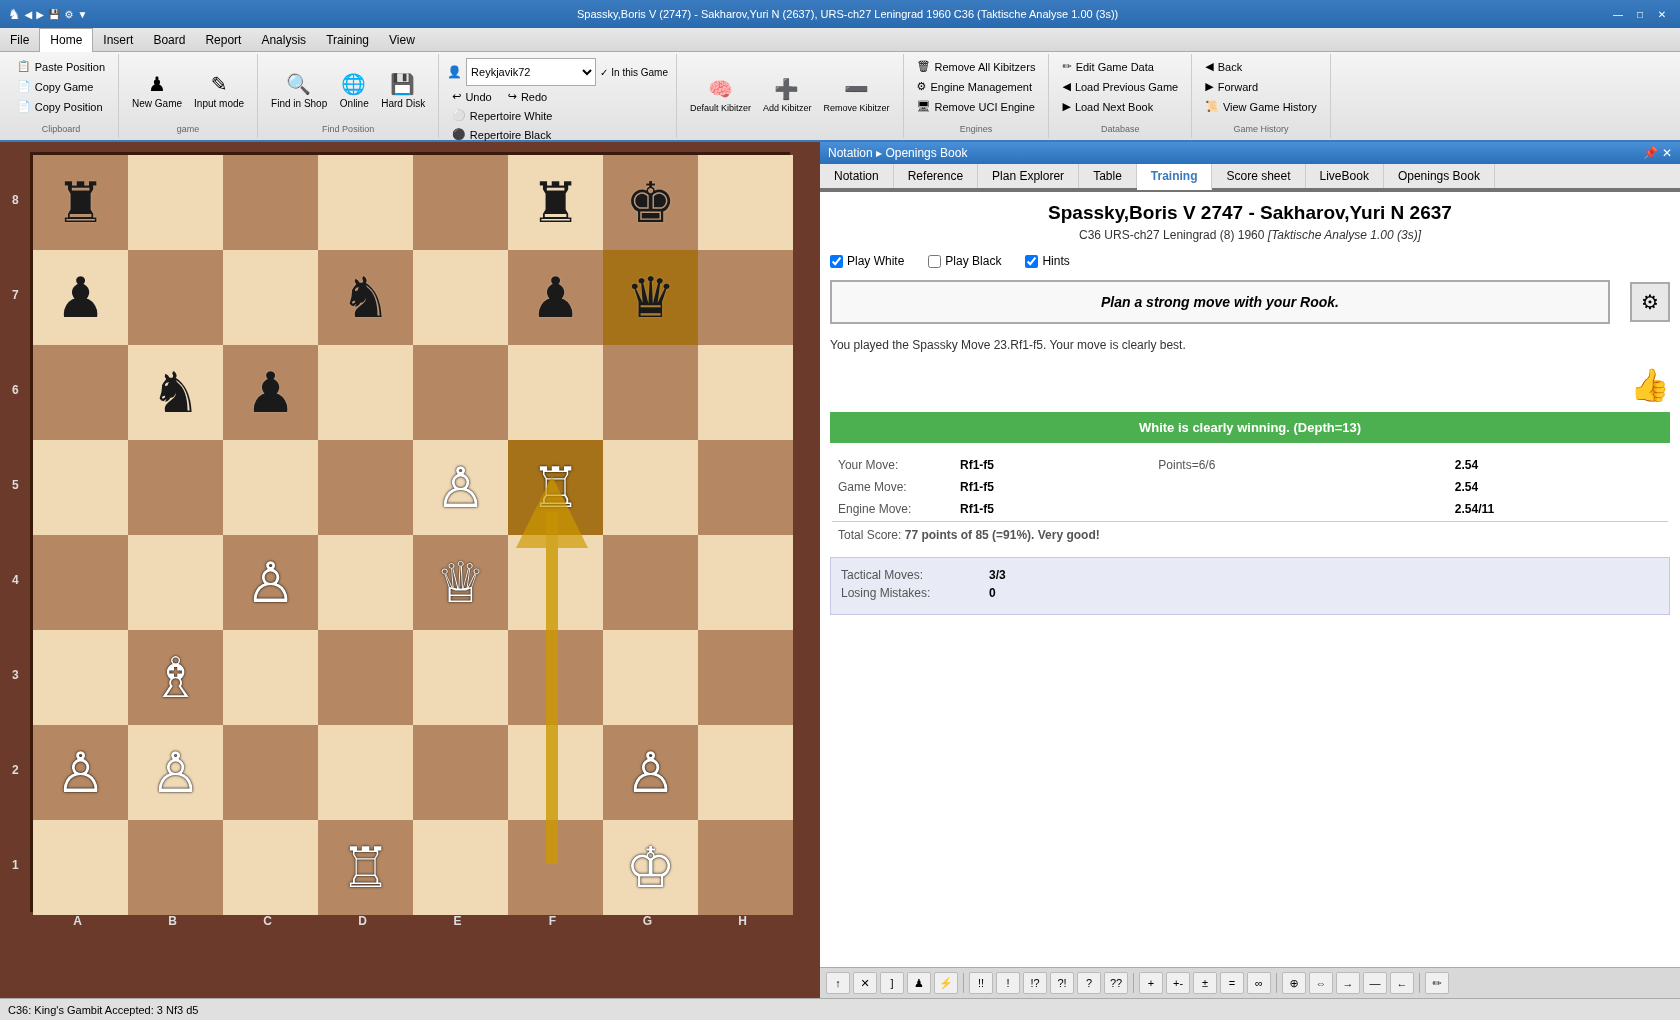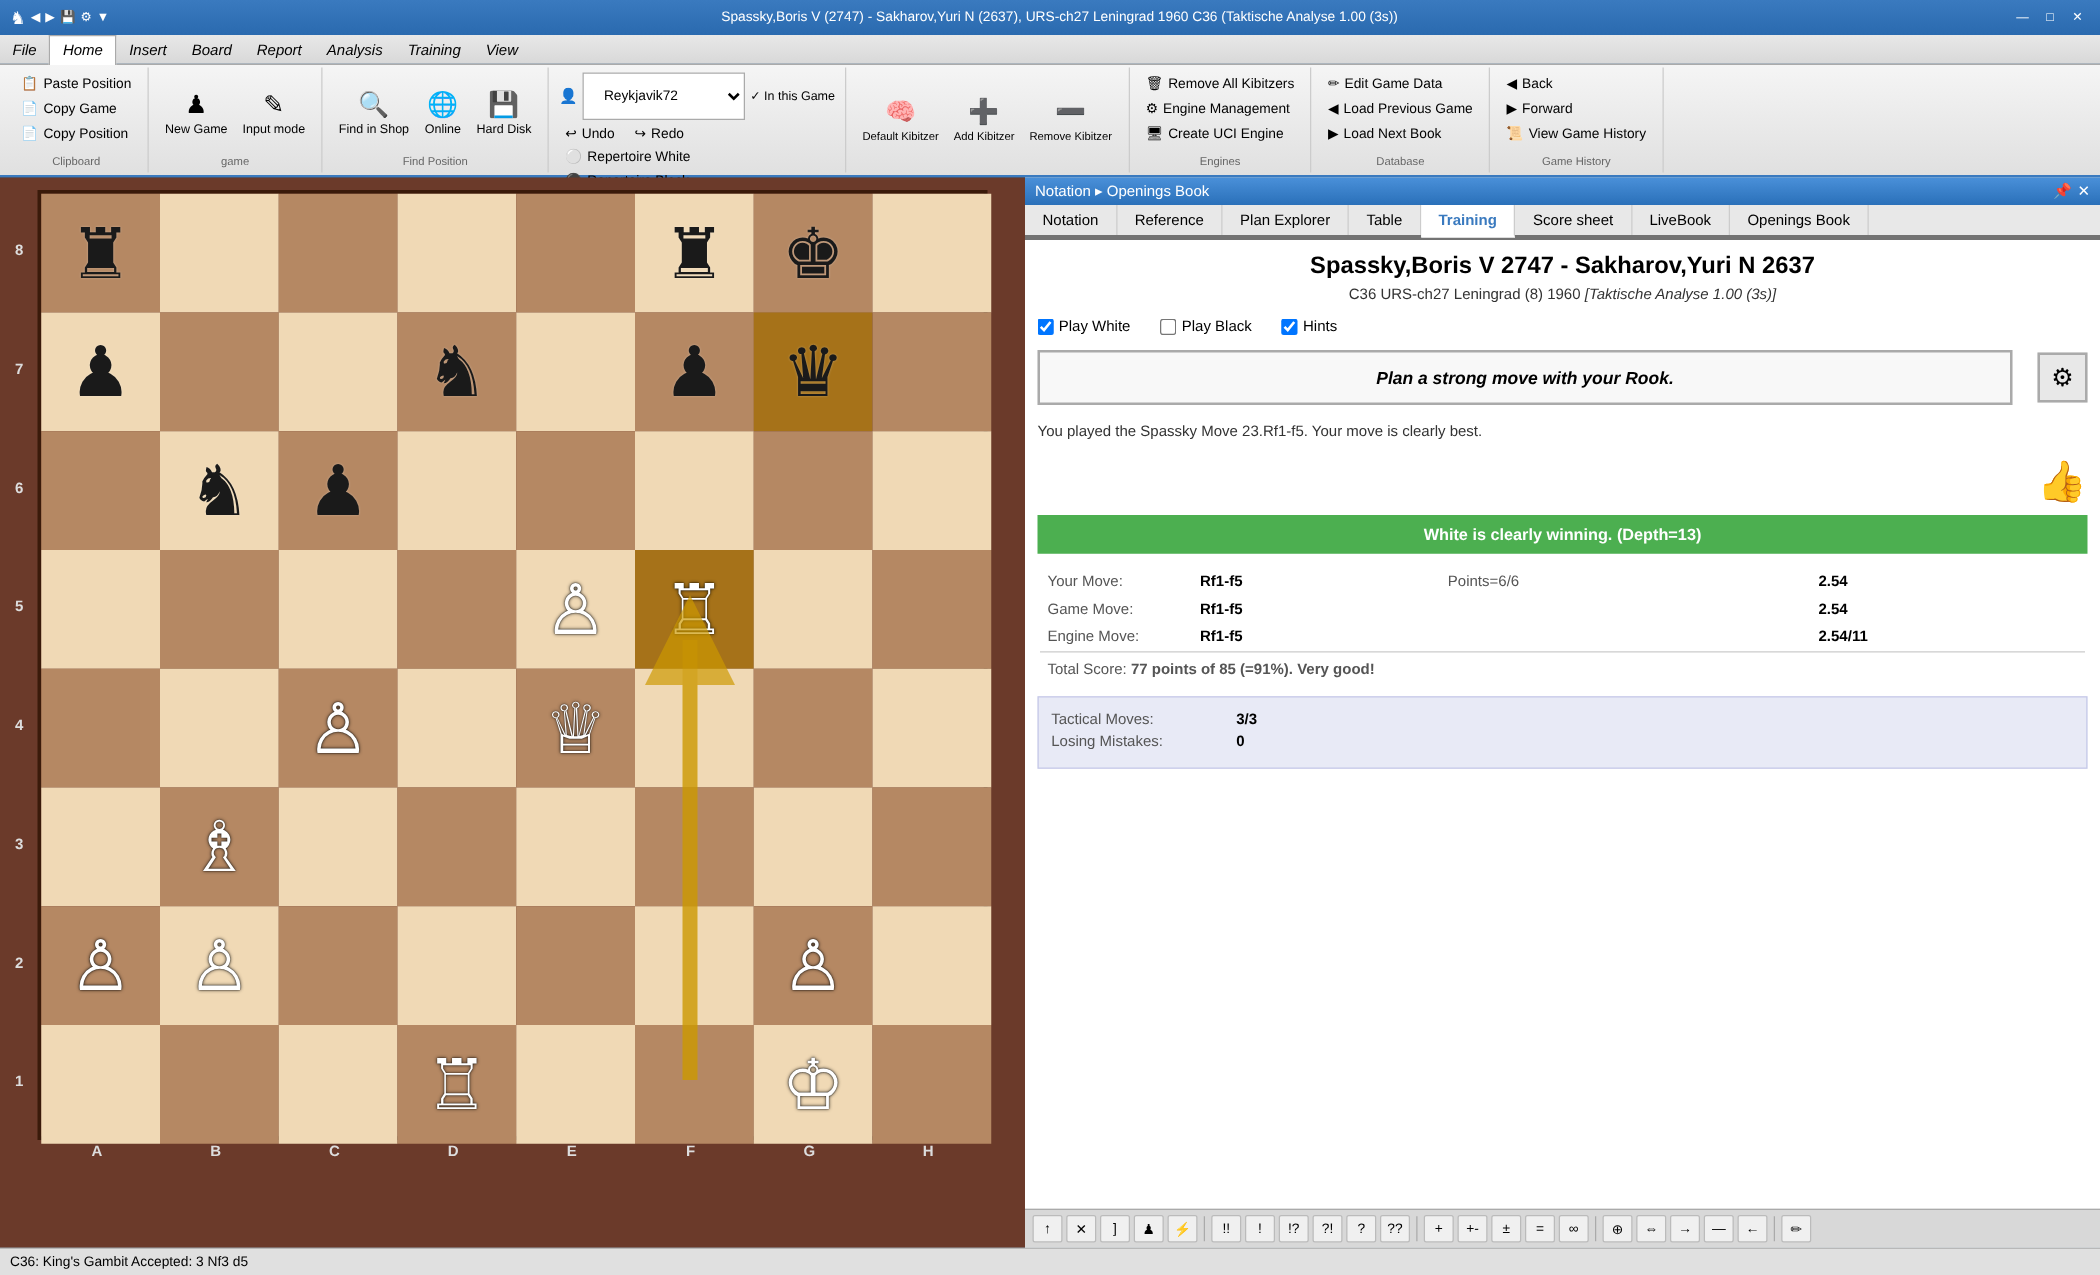--- a/index.html
+++ b/index.html
@@ -25,21 +25,20 @@
       align-items: center;
       border-bottom: 1px solid #aaa;
     }
     .menu-item {
       padding: 3px 10px;
       cursor: pointer;
       font-size: 12px;
       height: 24px;
       display: flex;
       align-items: center;
-      font-style: italic;
     }
     .menu-item.active { background: white; border-top: 1px solid #aaa; border-left: 1px solid #aaa; border-right: 1px solid #aaa; border-bottom: none; }
 
     
     #ribbon {
       background: linear-gradient(to bottom, #f5f5f5, #e0e0e0);
       border-bottom: 2px solid #3a7abf;
       display: flex;
       padding: 2px 4px;
       height: 90px;
@@ -84,25 +83,25 @@
       align-items: center;
       gap: 4px;
       padding: 2px 5px;
       cursor: pointer;
       border-radius: 2px;
       font-size: 11px;
     }
 
     
     .dropdown-select {
-      height: 38px;
+      height: 28px;
       border: 1px solid #aaa;
       background: white;
       font-size: 11px;
-      padding: 0 12px;
+      padding: 0 0;
       cursor: pointer;
     }
 
     
     #main-content {
       display: flex;
       height: calc(1020px - 28px - 24px - 90px - 22px);
     }
 
     
@@ -474,21 +473,21 @@
       <div class="ribbon-btn-small">
         <span>🗑</span>
         <span>Remove All Kibitzers</span>
       </div>
       <div class="ribbon-btn-small">
         <span>⚙</span>
         <span>Engine Management</span>
       </div>
       <div class="ribbon-btn-small">
         <span>🖥</span>
-        <span>Create UCI Engine</span>
+        <span>Remove UCI Engine</span>
       </div>
     </div>
     <div class="ribbon-group-label">Engines</div>
   </div>
 
   <div class="ribbon-group">
     <div class="ribbon-buttons" style="flex-direction:column;align-items:flex-start;gap:3px;">
       <div class="ribbon-btn-small">
         <span>✏</span>
         <span>Edit Game Data</span>

